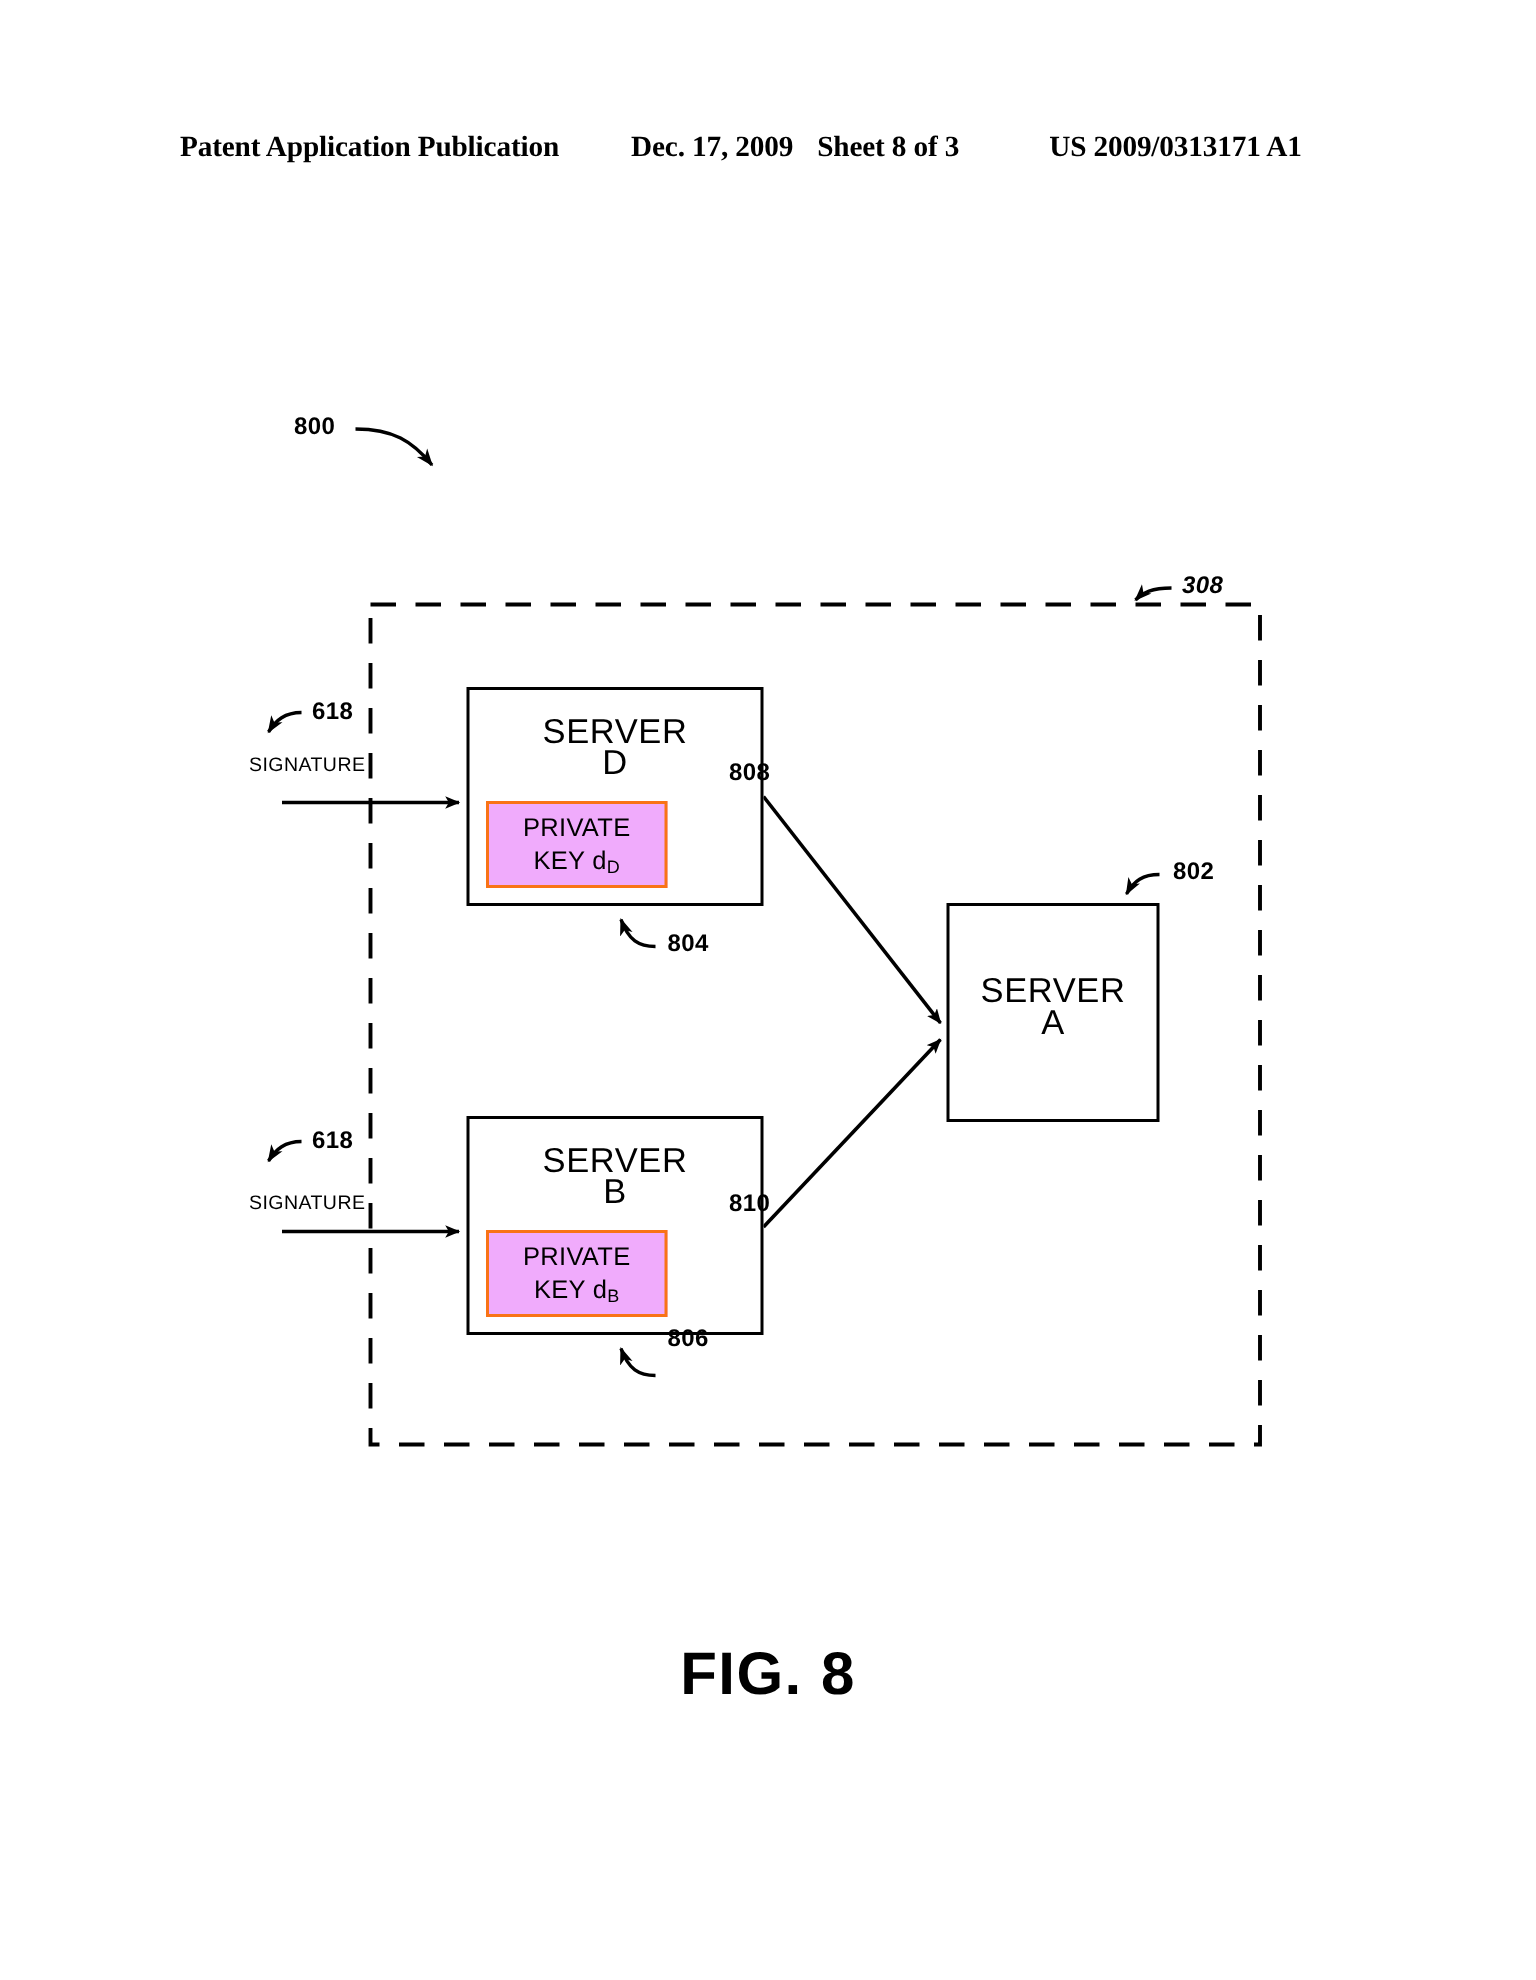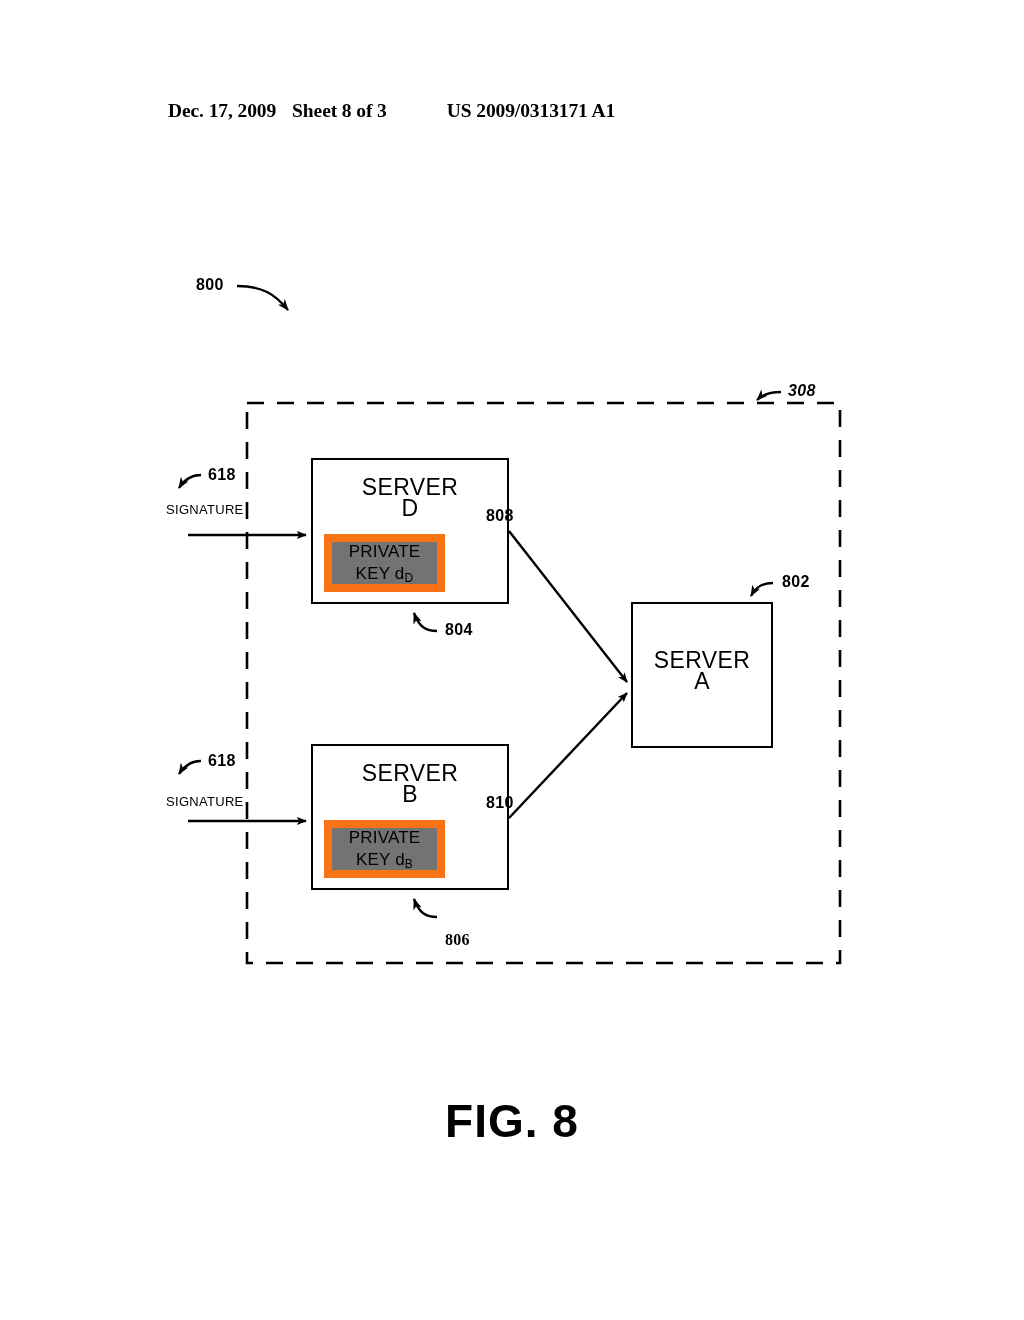--- a/index.html
+++ b/index.html
@@ -24,34 +24,34 @@
     width: 784px;
     display: flex;
     align-items: baseline;
     font-family: "Liberation Serif", serif;
     font-weight: bold;
     font-size: 19.5px;
     letter-spacing: -0.1px;
     white-space: nowrap;
   }
   .pub-header .h-title { flex: 0 0 auto; }
-  .pub-header .h-date  { flex: 0 0 auto; margin-left: 48px; margin-top: 12px; }
+  .pub-header .h-date  { flex: 0 0 auto; margin-left: 48px; }
   .pub-header .h-sheet { flex: 0 0 auto; margin-left: 16px; }
   .pub-header .h-num   { flex: 0 0 auto; margin-left: 60px; }
 
   
   .fig-caption {
     position: absolute;
     left: 0;
     top: 1094px;
     width: 1024px;
     text-align: center;
     font-family: "Liberation Sans", sans-serif;
     font-weight: bold;
-    font-size: 46px;
+    font-size: 40px;
     letter-spacing: 1px;
   }
 
   
   #diagram {
     position: absolute;
     left: 0;
     top: 0;
     width: 1024px;
     height: 1320px;
@@ -70,22 +70,22 @@
     left: 0;
     width: 100%;
     text-align: center;
     font-weight: normal;
     font-size: 23px;
     line-height: 21px;
     letter-spacing: 0.4px;
   }
   .key-box {
     position: absolute;
-    border: 8px solid #f97316;
-    background: #737373;
+    border: 2px solid #f97316;
+    background: #f0abfc;
     box-sizing: border-box;
     display: flex;
     flex-direction: column;
     align-items: center;
     justify-content: center;
   }
   .key-line {
     font-size: 17px;
     line-height: 22px;
     letter-spacing: 0.2px;
@@ -121,20 +121,21 @@
     top: 0;
     width: 1024px;
     height: 1320px;
     pointer-events: none;
   }
 </style>
 </head>
 <body>
 
 <div class="pub-header">
+  <span class="h-title">Patent Application Publication</span>
   <span class="h-date">Dec. 17, 2009</span>
   <span class="h-sheet">Sheet 8 of 3</span>
   <span class="h-num">US 2009/0313171 A1</span>
 </div>
 
 <div id="diagram">
 
   <svg class="overlay" viewBox="0 0 1024 1320">
     <defs>
       <marker id="arrowSolid" markerWidth="11" markerHeight="11" refX="9.2" refY="4.2" orient="auto" markerUnits="userSpaceOnUse">
@@ -197,21 +198,21 @@
 
   <div class="node-box" style="left:311px; top:696px; width:198px; height:146px;">
     <div class="node-title" style="top:17px;">SERVER</div>
     <div class="node-title" style="top:38px;">B</div>
     <div class="key-box" style="left:11px; top:74px; width:121px; height:58px;">
       <div class="key-line">PRIVATE</div>
       <div class="key-line"><span>KEY d</span><sub>B</sub></div>
     </div>
   </div>
   <div class="ref" style="left:486px; top:746px;">810</div>
-  <div class="ref" style="left:445px; top:883px;font-family:Liberation Serif, serif;">806</div>
+  <div class="ref" style="left:445px; top:836px;">806</div>
 
   <div class="node-box" style="left:631px; top:554px; width:142px; height:146px;">
     <div class="node-title" style="top:46px;">SERVER</div>
     <div class="node-title" style="top:67px;">A</div>
   </div>
   <div class="ref" style="left:782px; top:525px;">802</div>
 
 </div>
 
 <div class="fig-caption">FIG. 8</div>

